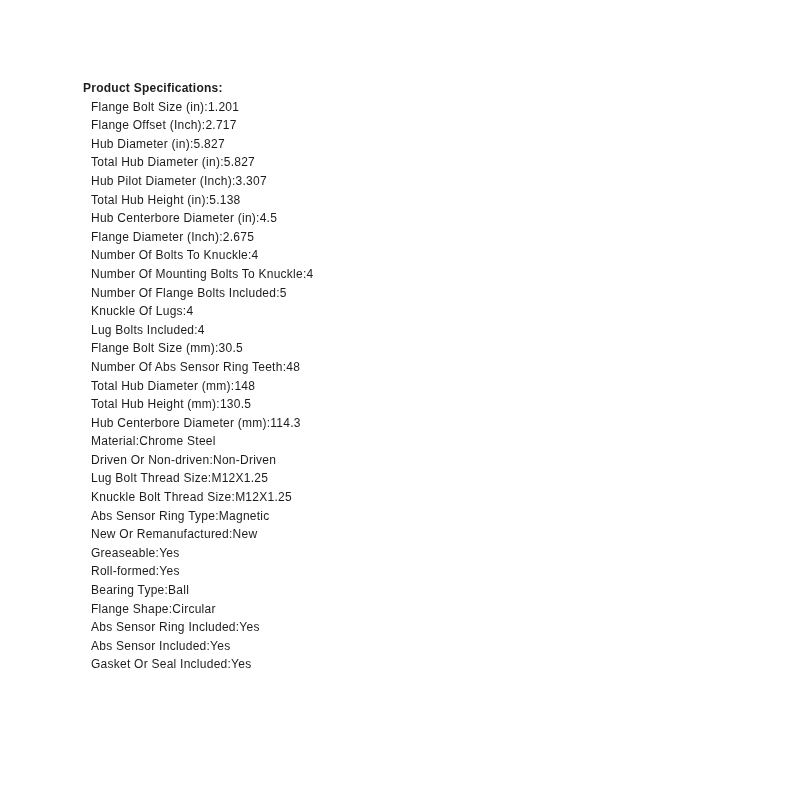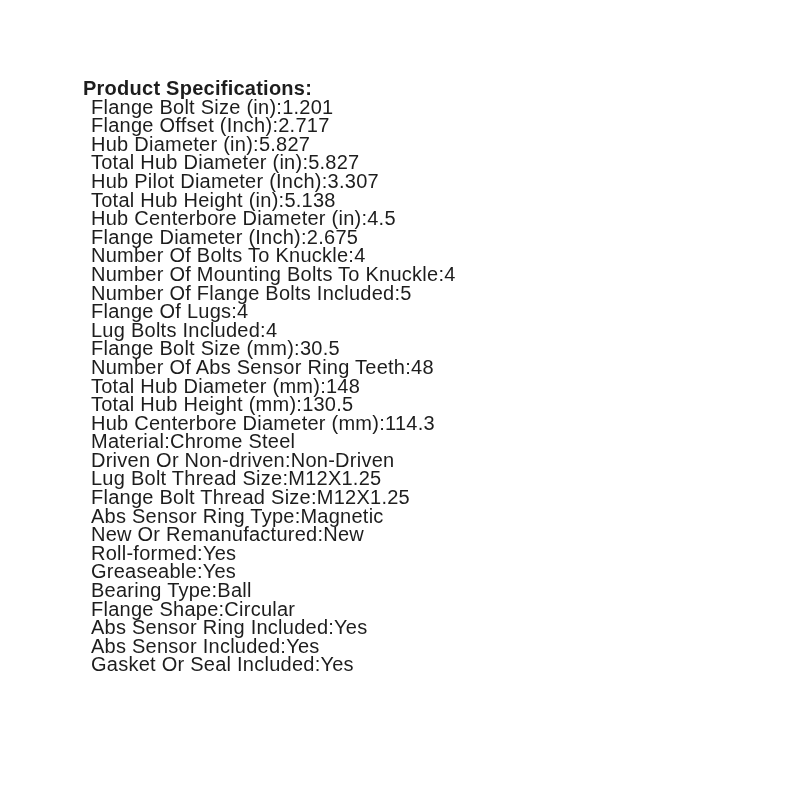--- a/index.html
+++ b/index.html
@@ -12,21 +12,21 @@
     background: #ffffff;
     font-family: "Liberation Sans", "DejaVu Sans", sans-serif;
     color: #1d1d1d;
     overflow: hidden;
     position: relative;
   }
   .spec-sheet {
     position: absolute;
     top: 79px;
     left: 83px;
-    font-size: 20px;
+    font-size: 12px;
     line-height: 18.6px;
     letter-spacing: 0.25px;
     white-space: nowrap;
   }
   .spec-title {
     font-weight: bold;
   }
   .spec-row {
     display: block;
     margin-left: 8px;
@@ -68,21 +68,21 @@
       <div class="spec-row">
       <span class="spec-label">Number Of Bolts To Knuckle</span><span class="spec-separator">:</span><span class="spec-value">4</span>
     </div>
       <div class="spec-row">
       <span class="spec-label">Number Of Mounting Bolts To Knuckle</span><span class="spec-separator">:</span><span class="spec-value">4</span>
     </div>
       <div class="spec-row">
       <span class="spec-label">Number Of Flange Bolts Included</span><span class="spec-separator">:</span><span class="spec-value">5</span>
     </div>
       <div class="spec-row">
-      <span class="spec-label">Flange Of Lugs</span><span class="spec-separator">:</span><span class="spec-value">4</span>
+      <span class="spec-label">Knuckle Of Lugs</span><span class="spec-separator">:</span><span class="spec-value">4</span>
     </div>
       <div class="spec-row">
       <span class="spec-label">Lug Bolts Included</span><span class="spec-separator">:</span><span class="spec-value">4</span>
     </div>
       <div class="spec-row">
       <span class="spec-label">Flange Bolt Size (mm)</span><span class="spec-separator">:</span><span class="spec-value">30.5</span>
     </div>
       <div class="spec-row">
       <span class="spec-label">Number Of Abs Sensor Ring Teeth</span><span class="spec-separator">:</span><span class="spec-value">48</span>
     </div>
@@ -98,33 +98,33 @@
       <div class="spec-row">
       <span class="spec-label">Material</span><span class="spec-separator">:</span><span class="spec-value">Chrome Steel</span>
     </div>
       <div class="spec-row">
       <span class="spec-label">Driven Or Non-driven</span><span class="spec-separator">:</span><span class="spec-value">Non-Driven</span>
     </div>
       <div class="spec-row">
       <span class="spec-label">Lug Bolt Thread Size</span><span class="spec-separator">:</span><span class="spec-value">M12X1.25</span>
     </div>
       <div class="spec-row">
-      <span class="spec-label">Flange Bolt Thread Size</span><span class="spec-separator">:</span><span class="spec-value">M12X1.25</span>
+      <span class="spec-label">Knuckle Bolt Thread Size</span><span class="spec-separator">:</span><span class="spec-value">M12X1.25</span>
     </div>
       <div class="spec-row">
       <span class="spec-label">Abs Sensor Ring Type</span><span class="spec-separator">:</span><span class="spec-value">Magnetic</span>
     </div>
       <div class="spec-row">
       <span class="spec-label">New Or Remanufactured</span><span class="spec-separator">:</span><span class="spec-value">New</span>
     </div>
       <div class="spec-row">
-      <span class="spec-label">Roll-formed</span><span class="spec-separator">:</span><span class="spec-value">Yes</span>
+      <span class="spec-label">Greaseable</span><span class="spec-separator">:</span><span class="spec-value">Yes</span>
     </div>
       <div class="spec-row">
-      <span class="spec-label">Greaseable</span><span class="spec-separator">:</span><span class="spec-value">Yes</span>
+      <span class="spec-label">Roll-formed</span><span class="spec-separator">:</span><span class="spec-value">Yes</span>
     </div>
       <div class="spec-row">
       <span class="spec-label">Bearing Type</span><span class="spec-separator">:</span><span class="spec-value">Ball</span>
     </div>
       <div class="spec-row">
       <span class="spec-label">Flange Shape</span><span class="spec-separator">:</span><span class="spec-value">Circular</span>
     </div>
       <div class="spec-row">
       <span class="spec-label">Abs Sensor Ring Included</span><span class="spec-separator">:</span><span class="spec-value">Yes</span>
     </div>

